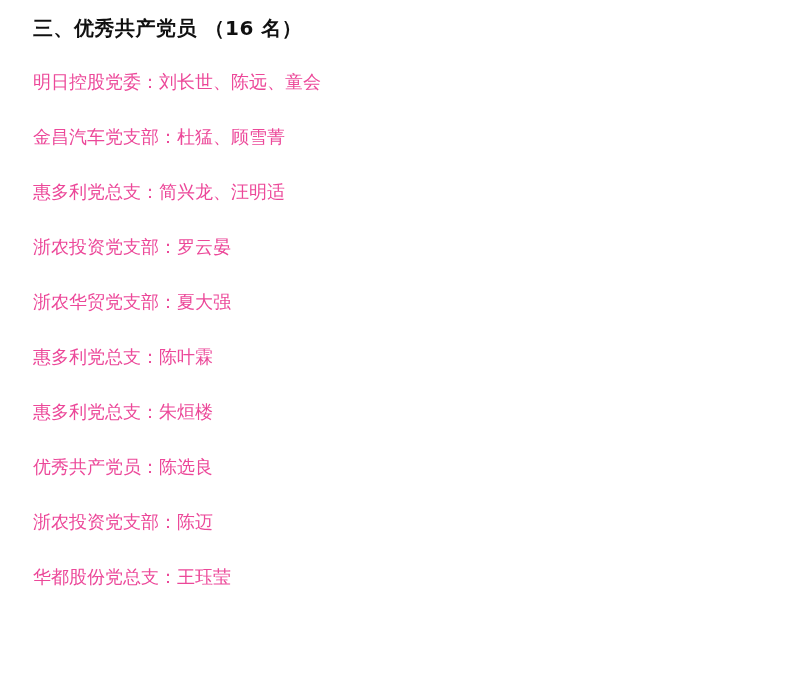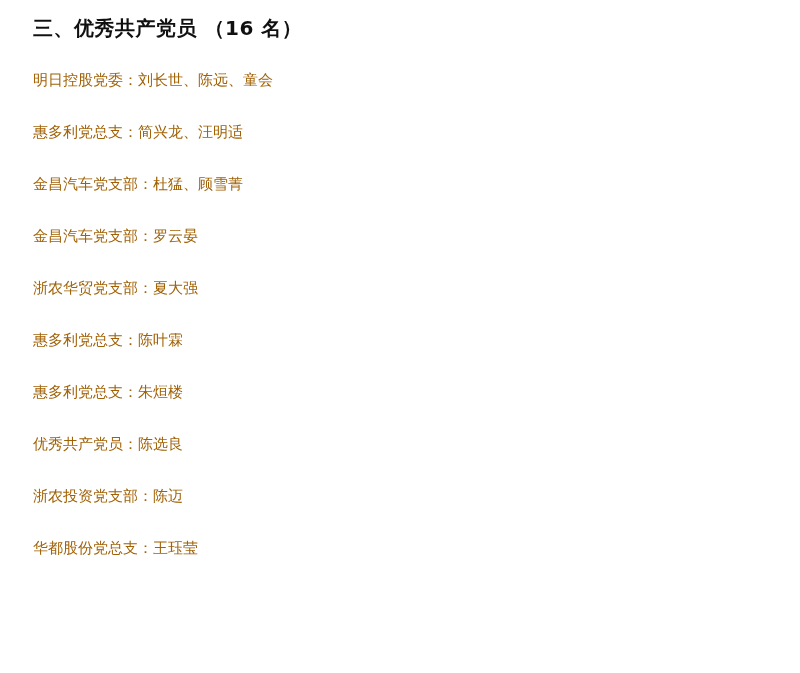--- a/index.html
+++ b/index.html
@@ -35,43 +35,43 @@
     padding-bottom: 0;
     color: #101010;
     white-space: pre;
   }
   .entry-list {
     list-style: none;
     margin: 0;
     padding: 0;
   }
   .entry {
-    font-size: 15px;
+    font-size: 18px;
     line-height: 1;
-    color: #a16207;
+    color: #ec4899;
     white-space: pre;
     padding-top: 37px;
   }
   .entry:first-child {
     padding-top: 35px;
   }
 </style>
 </head>
 <body>
 
 <div class="page">
   <div class="doc-body">
 
     <h1 class="section-heading">三、优秀共产党员 （16 名）</h1>
 
     <ul class="entry-list">
       <li class="entry">明日控股党委：刘长世、陈远、童会</li>
+      <li class="entry">金昌汽车党支部：杜猛、顾雪菁</li>
       <li class="entry">惠多利党总支：简兴龙、汪明适</li>
-      <li class="entry">金昌汽车党支部：杜猛、顾雪菁</li>
-      <li class="entry">金昌汽车党支部：罗云晏</li>
+      <li class="entry">浙农投资党支部：罗云晏</li>
       <li class="entry">浙农华贸党支部：夏大强</li>
       <li class="entry">惠多利党总支：陈叶霖</li>
       <li class="entry">惠多利党总支：朱烜楼</li>
       <li class="entry">优秀共产党员：陈选良</li>
       <li class="entry">浙农投资党支部：陈迈</li>
       <li class="entry">华都股份党总支：王珏莹</li>
     </ul>
 
   </div>
 </div>

